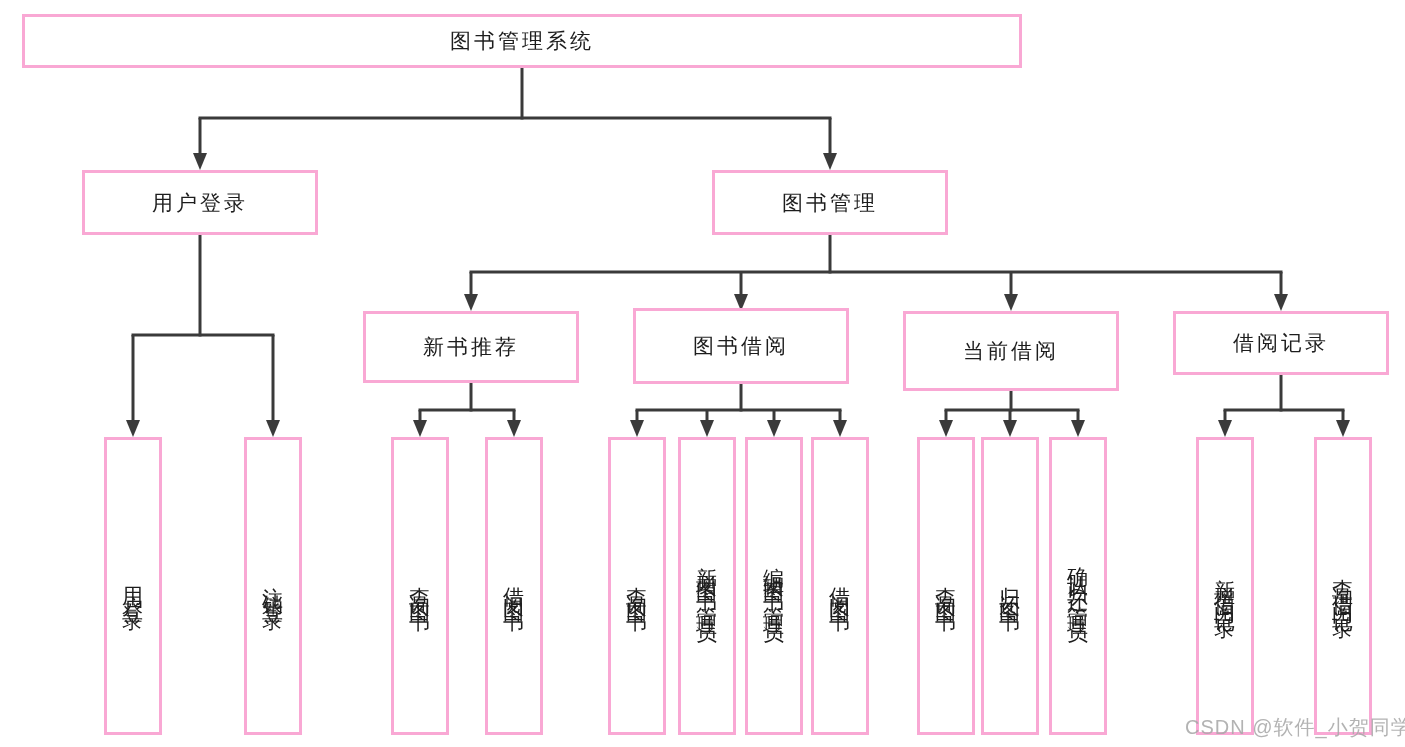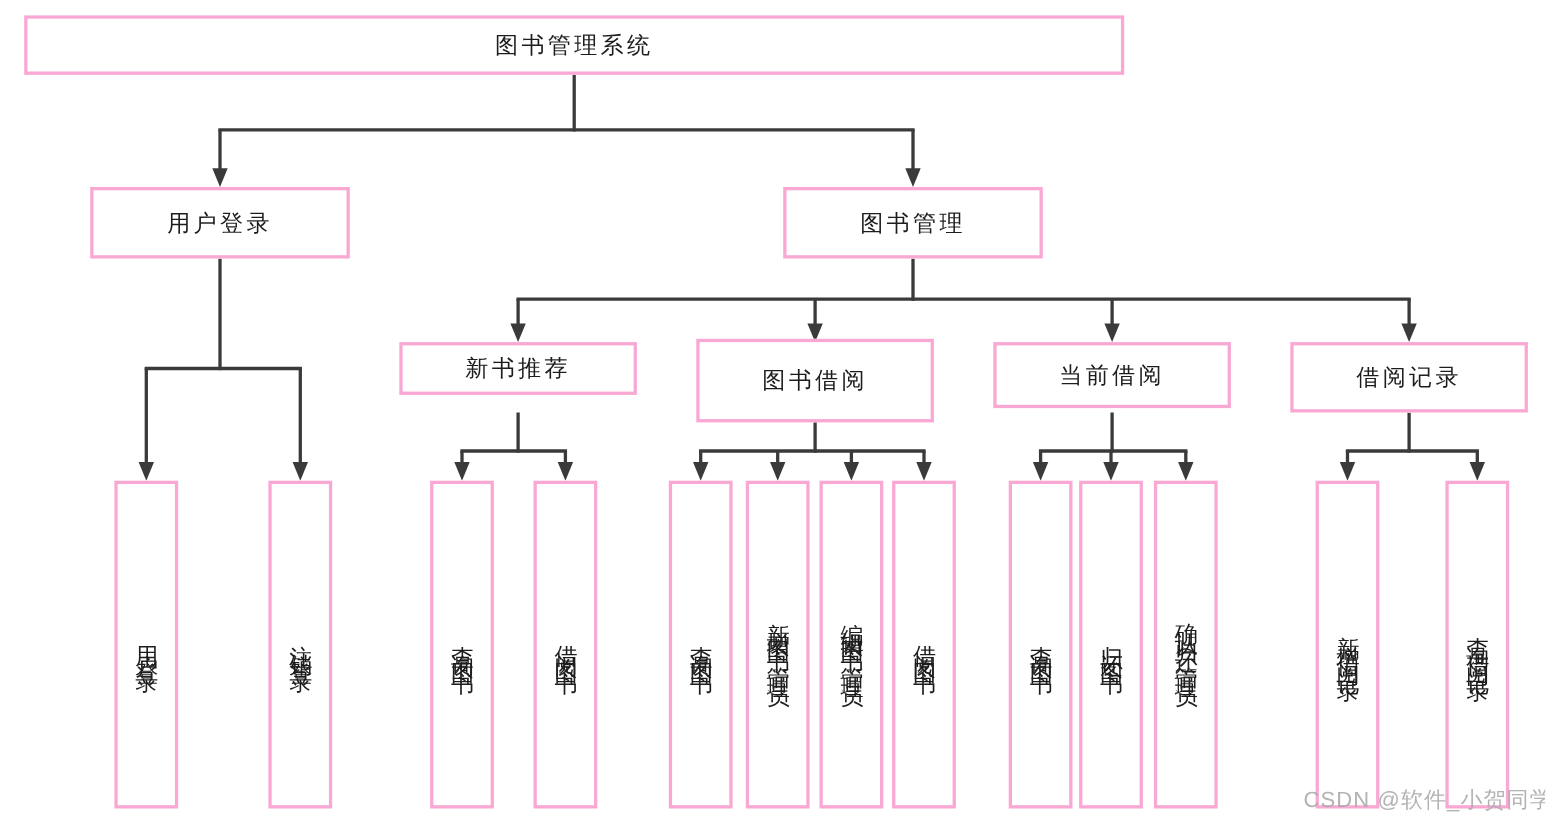--- a/index.html
+++ b/index.html
@@ -127,27 +127,27 @@
     <span>图书管理系统</span>
   </div>
 
   <div class="node h" style="left:82px; top:170px; width:236px; height:65px;">
     <span>用户登录</span>
   </div>
   <div class="node h" style="left:712px; top:170px; width:236px; height:65px;">
     <span>图书管理</span>
   </div>
 
-  <div class="node h" style="left:363px; top:311px; width:216px; height:48px;">
+  <div class="node h" style="left:363px; top:311px; width:216px; height:72px;">
     <span>新书推荐</span>
   </div>
   <div class="node h" style="left:633px; top:308px; width:216px; height:76px;">
     <span>图书借阅</span>
   </div>
-  <div class="node h" style="left:903px; top:311px; width:216px; height:60px;">
+  <div class="node h" style="left:903px; top:311px; width:216px; height:80px;">
     <span>当前借阅</span>
   </div>
   <div class="node h" style="left:1173px; top:311px; width:216px; height:64px;">
     <span>借阅记录</span>
   </div>
 
   <div class="node v" style="left:104px; top:437px; width:58px; height:298px;">
     <span>用户登录</span>
   </div>
   <div class="node v" style="left:244px; top:437px; width:58px; height:298px;">

